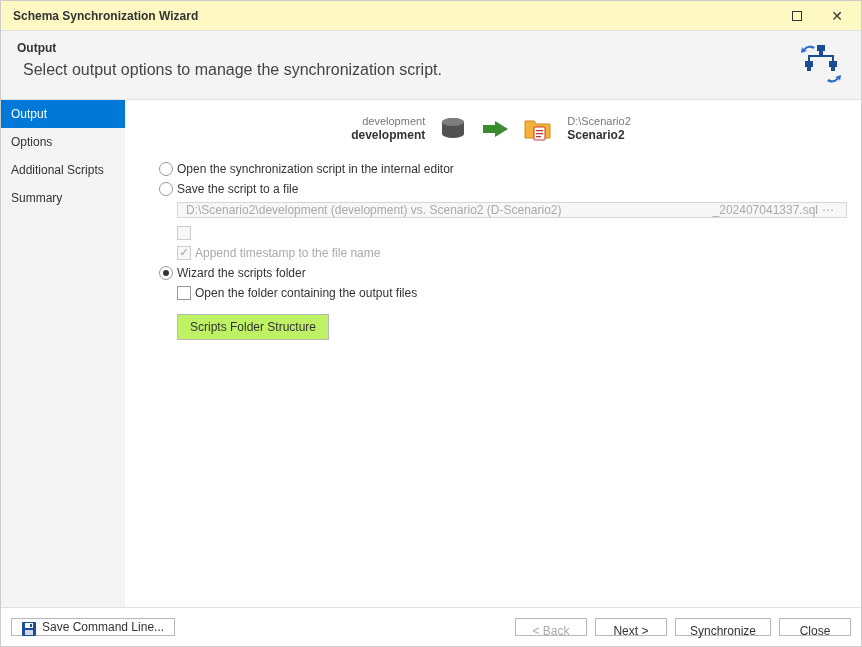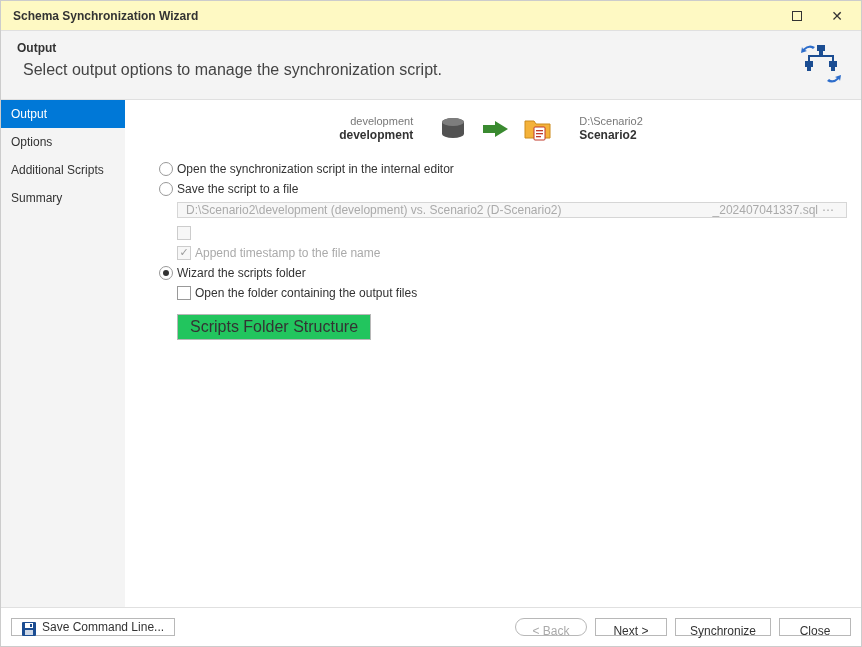--- a/index.html
+++ b/index.html
@@ -23,21 +23,21 @@
   
   .body { flex: 1; display: flex; min-height: 0; }
   .sidebar { width: 124px; background: #f4f4f4; display: flex; flex-direction: column; }
   .sidebar-item { padding: 7px 10px; font-size: 12px; cursor: default; }
   .sidebar-item.active { background: #0078d7; color: #fff; }
 
   .main { flex: 1; background: #fff; padding: 14px 14px 10px 10px; overflow: auto; }
 
   
   .conn { display: flex; align-items: center; justify-content: center; gap: 14px; margin-bottom: 18px; }
-  .conn .src, .conn .dst { display: flex; align-items: center; gap: 26px; }
+  .conn .src, .conn .dst { display: flex; align-items: center; gap: 14px; }
   .conn .lbls { display: flex; flex-direction: column; line-height: 1.3; text-align: right; }
   .conn .lbls .top { color: #777; font-size: 11px; }
   .conn .lbls .bot { font-weight: 700; font-size: 12px; color: #333; }
   .conn .dst .lbls { text-align: left; }
   .db-icon { width: 28px; height: 24px; }
   .arrow-icon { width: 28px; height: 16px; }
   .folder-icon { width: 30px; height: 24px; }
 
   
   .opt { display: flex; align-items: center; gap: 4px; margin: 6px 0 6px 24px; font-size: 12px; }
@@ -50,27 +50,27 @@
   .link { color: #2d6dcb; text-decoration: underline; cursor: pointer; }
   .link.disabled { color: #7ea5d9; }
 
   .file-row { display: flex; align-items: center; margin: 6px 0 8px 42px; }
   .file-input { flex: 1; height: 16px; border: 1px solid #d6d6d6; background: #f7f7f7; color: #aaa; padding: 0 8px; font-size: 12px; display: flex; align-items: center; justify-content: space-between; gap: 6px; }
   .file-input .suffix { color: #aaa; white-space: nowrap; }
   .file-input .dots { padding: 0 4px; color: #aaa; }
 
   .sub { margin-left: 42px; }
 
-  .btn-inline { display: inline-block; margin: 8px 0 0 42px; height: 26px; line-height: 24px; padding: 0 12px; border: 1px solid #b8b8b8; background: #22c55e; font-size: 16px; cursor: default; }
+  .btn-inline { display: inline-block; margin: 8px 0 0 42px; height: 26px; line-height: 24px; padding: 0 12px; border: 1px solid #b8b8b8; background: #bef264; font-size: 12px; cursor: default; }
 
   
   .footer { border-top: 1px solid #e0e0e0; padding: 10px 10px; display: flex; align-items: center; gap: 8px; background: #fff; }
   .footer .spacer { flex: 1; }
   .btn { height: 18px; line-height: 24px; padding: 0 14px; min-width: 72px; text-align: center; border: 1px solid #b8b8b8; background: #fff; font-size: 12px; cursor: default; }
-  .btn.disabled { color: #aaa; border-radius: 9px; }
+  .btn.disabled { color: #aaa; }
   .btn.icon { display: flex; align-items: center; gap: 6px; padding: 0 10px; min-width: 0; }
   .save-icon { width: 14px; height: 14px; }
 </style>
 </head>
 <body>
 
 <div class="titlebar">
   <div class="title">Schema Synchronization Wizard</div>
   <div class="winbtn">
       <span class="winbox"></span>

